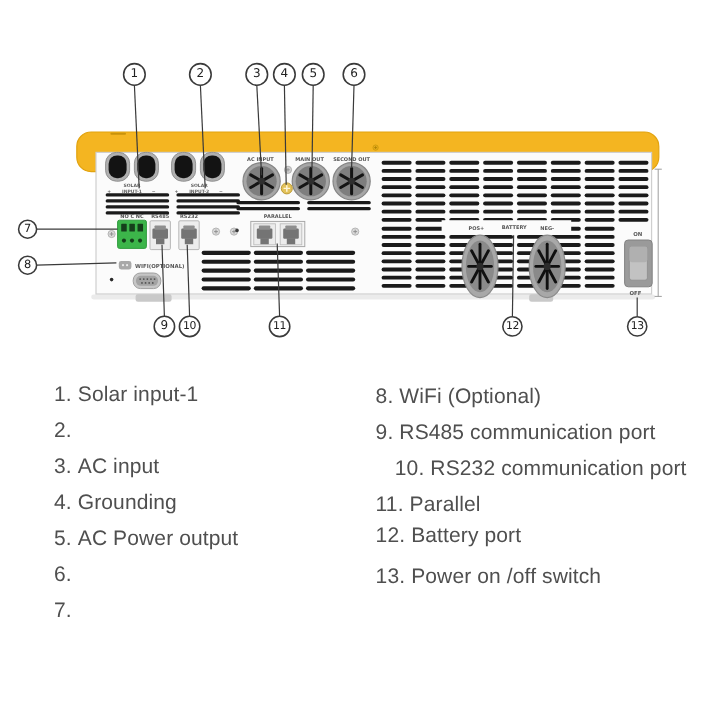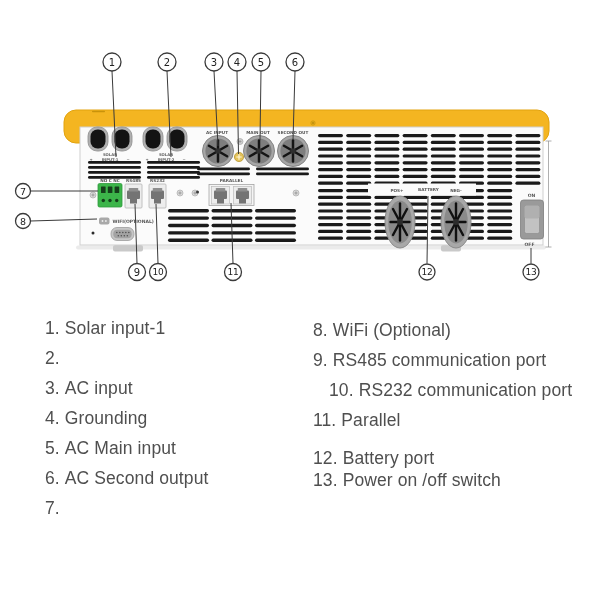--- a/index.html
+++ b/index.html
@@ -431,25 +431,24 @@
     <div class="lrow" style="left:45px;top:378px">
       <span class="lnum">3.</span>
       <span>AC input</span>
       </div>
     <div class="lrow" style="left:45px;top:408px">
       <span class="lnum">4.</span>
       <span>Grounding</span>
       </div>
     <div class="lrow" style="left:45px;top:438px">
       <span class="lnum">5.</span>
-      <span>AC Main input</span>
+      <span>AC Power output</span>
       </div>
     <div class="lrow" style="left:45px;top:468px">
       <span class="lnum">6.</span>
-      <span>AC Second output</span>
       </div>
     <div class="lrow" style="left:45px;top:498px">
       <span class="lnum">7.</span>
       </div>
 
     <div class="lrow" style="left:313px;top:320px">
       <span class="lnum">8.</span>
       <span>WiFi (Optional)</span>
       </div>
     <div class="lrow" style="left:313px;top:350px">
@@ -457,21 +456,21 @@
       <span>RS485 communication port</span>
       </div>
     <div class="lrow" style="left:329px;top:380px">
       <span class="lnum">10.</span>
       <span>RS232 communication port</span>
       </div>
     <div class="lrow" style="left:313px;top:410px">
       <span class="lnum">11.</span>
       <span>Parallel</span>
       </div>
-    <div class="lrow" style="left:313px;top:448px">
+    <div class="lrow" style="left:313px;top:436px">
       <span class="lnum">12.</span>
       <span>Battery port</span>
       </div>
     <div class="lrow" style="left:313px;top:470px">
       <span class="lnum">13.</span>
       <span>Power on /off switch</span>
       </div>
   </div>
 </div>
 

